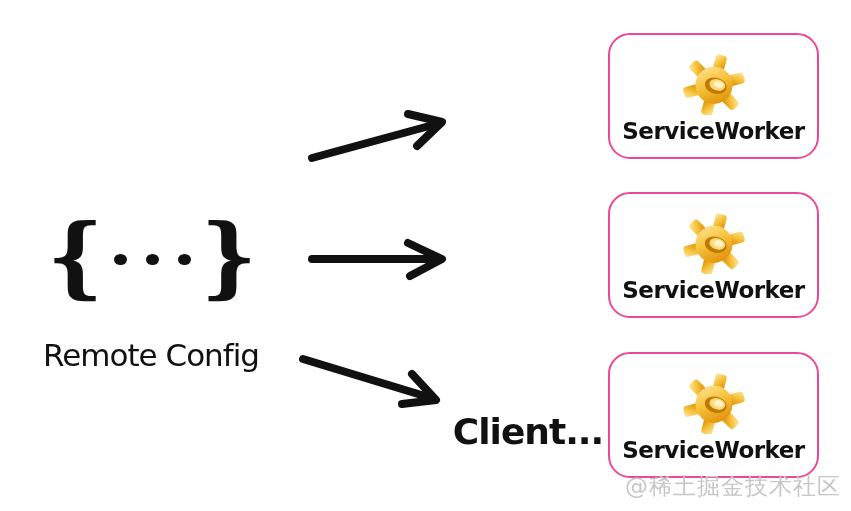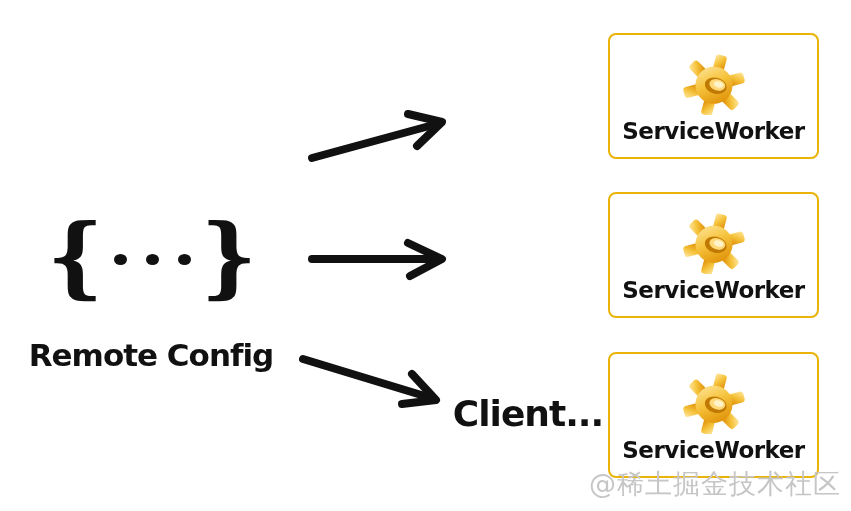--- a/index.html
+++ b/index.html
@@ -13,50 +13,50 @@
     display:flex; align-items:center; justify-content:center; gap:10px;
   }
   .brace{
     font-family:"DejaVu Serif", serif; font-weight:bold;
     font-size:88px; line-height:1; color:#111;
   }
   .dots{display:flex; gap:19px; align-items:center; margin-top:6px;}
   .dot{width:13px; height:11px; border-radius:50%; background:#111;}
   .source-label{
     position:absolute; left:18px; top:332px; width:266px; height:46px;
-    line-height:46px; text-align:center; font-size:31px; font-weight:bold;
+    line-height:46px; text-align:center; font-size:31px; font-weight:normal;
     letter-spacing:-1px;
   }
   
   .arrows{position:absolute; left:0; top:0;}
   
   .client-label{
     position:absolute; left:443px; width:170px; height:44px; line-height:44px;
     text-align:center; font-size:36px; font-weight:bold; letter-spacing:-1px;
     white-space:nowrap;
   }
   .client-a{top:74px;}
   .client-b{top:234px;}
-  .client-x{top:392px;}
+  .client-x{top:410px;}
   
   .worker-box{
     position:absolute; left:608px; width:211px; height:126px;
-    border:2px solid #eab308; border-radius:8px; background:#fff;
+    border:2px solid #ec4899; border-radius:22px; background:#fff;
     box-sizing:border-box; display:flex; flex-direction:column;
     align-items:center; justify-content:center; padding-top:4px;
   }
   .box-1{top:33px;} .box-2{top:192px;} .box-3{top:352px;}
   .gear{width:62px; height:62px; flex:0 0 auto;}
   .worker-label{
     font-size:23px; font-weight:bold; letter-spacing:-0.5px; margin-top:3px;
     white-space:nowrap;
   }
   
   .watermark{
-    position:absolute; right:10px; bottom:9px; font-size:27px;
+    position:absolute; right:10px; bottom:9px; font-size:23px;
     color:#c6c6c6; letter-spacing:1px; white-space:nowrap;
   }
 </style>
 </head>
 <body>
 
 <div class="canvas">
 
   <svg width="0" height="0" style="position:absolute" aria-hidden="true">
     <defs>

